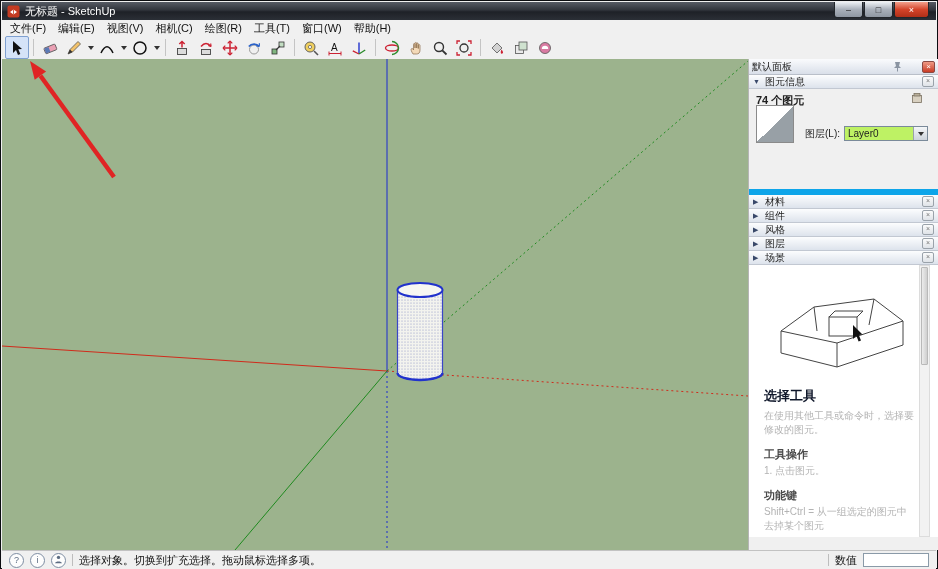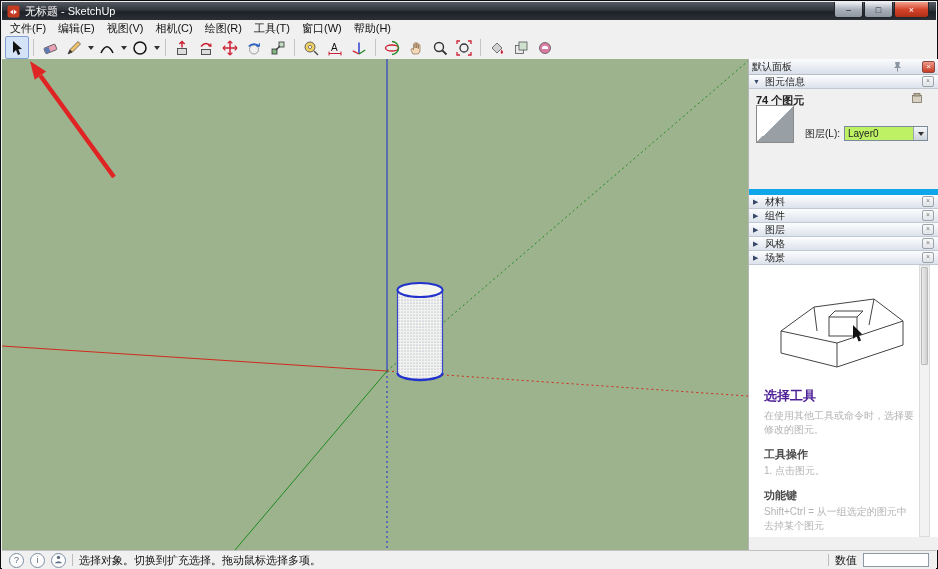--- a/index.html
+++ b/index.html
@@ -46,21 +46,21 @@
   .thumb{position:absolute;left:7px;top:16px;width:36px;height:36px;border:1px solid #8a8a8a;background:linear-gradient(135deg,#ffffff 50%,#98a0a6 50%);}
   .layer-row{position:absolute;left:56px;top:37px;display:flex;align-items:center;gap:4px;}
   .layer-select{width:84px;height:15px;background:#bef264;border:1px solid #7a8a9a;display:flex;align-items:center;box-sizing:border-box;}
   .layer-select .val{flex:1;padding-left:3px;font-size:10px;}
   .layer-select .dd{width:13px;height:100%;background:linear-gradient(180deg,#f4f6f8,#cdd4dc);border-left:1px solid #9aa2aa;display:flex;align-items:center;justify-content:center;}
   .layer-select .dd i{width:0;height:0;border-left:3px solid transparent;border-right:3px solid transparent;border-top:4px solid #333;}
 
   .instructor{position:relative;background:#fff;height:272px;overflow:hidden;}
   .house{margin:16px auto 6px;width:150px;height:100px;}
   .itext{padding:0 16px 0 15px;width:150px;}
-  .itext h3{margin:6px 0 4px;font-size:13px;color:#4c1d95;}
+  .itext h3{margin:6px 0 4px;font-size:13px;color:#0f172a;}
   .itext h4{margin:10px 0 2px;font-size:11px;color:#4a4a4a;}
   .itext p{margin:0;font-size:10px;color:#b3b3b3;line-height:1.4;}
   .vscroll{position:absolute;top:0;right:8px;width:11px;height:272px;background:#f2f2f2;border:1px solid #dcdcdc;box-sizing:border-box;}
   .vthumb{margin:1px;height:96px;background:linear-gradient(90deg,#ececec,#cfcfcf);border:1px solid #b9b9b9;border-radius:1px;}
 
   
   .statusbar{position:absolute;left:1px;right:1px;top:549px;height:19px;background:#f0f0f0;border-top:1px solid #c2c2c2;display:flex;align-items:center;gap:6px;padding:0 7px;font-size:11px;color:#111;box-sizing:border-box;}
   .sicon{width:13px;height:13px;border:1px solid #7d8da2;border-radius:50%;color:#5c6c82;font-size:9px;line-height:12px;text-align:center;flex:none;background:#fdfdfd;}
   .sdiv{width:1px;height:12px;background:#bdbdbd;flex:none;}
   .smsg{flex:1;white-space:nowrap;overflow:hidden;}
@@ -309,26 +309,26 @@
       <span class="lbl">材料</span>
       <span class="secx">×</span>
     </div>
     <div class="sec-h">
       <span class="tri">▶</span>
       <span class="lbl">组件</span>
       <span class="secx">×</span>
     </div>
     <div class="sec-h">
       <span class="tri">▶</span>
+      <span class="lbl">风格</span>
+      <span class="secx">×</span>
+    </div>
+    <div class="sec-h">
+      <span class="tri">▶</span>
       <span class="lbl">图层</span>
-      <span class="secx">×</span>
-    </div>
-    <div class="sec-h">
-      <span class="tri">▶</span>
-      <span class="lbl">风格</span>
       <span class="secx">×</span>
     </div>
     <div class="sec-h">
       <span class="tri">▶</span>
       <span class="lbl">场景</span>
       <span class="secx">×</span>
     </div>
 
     <div class="instructor">
       <div class="house">

